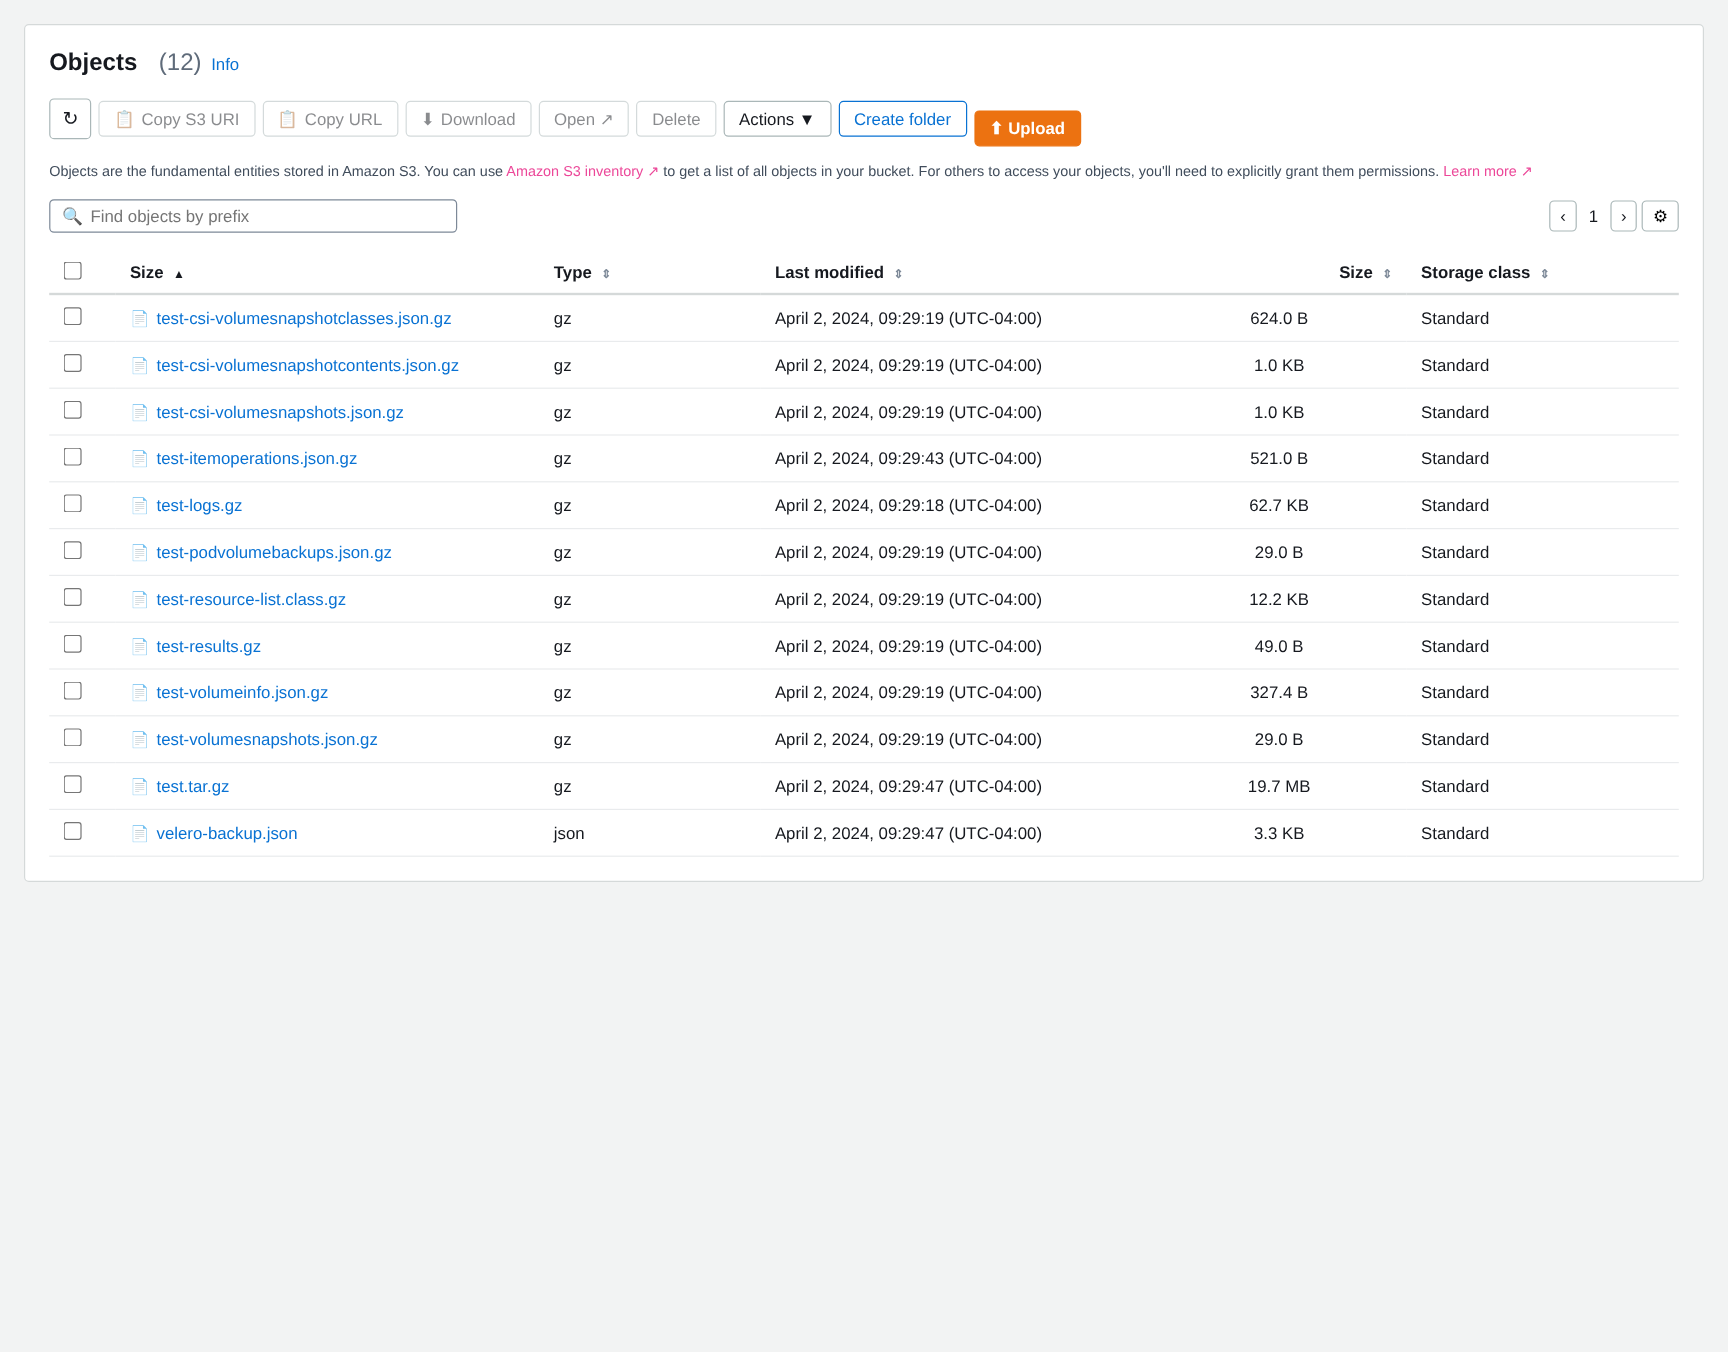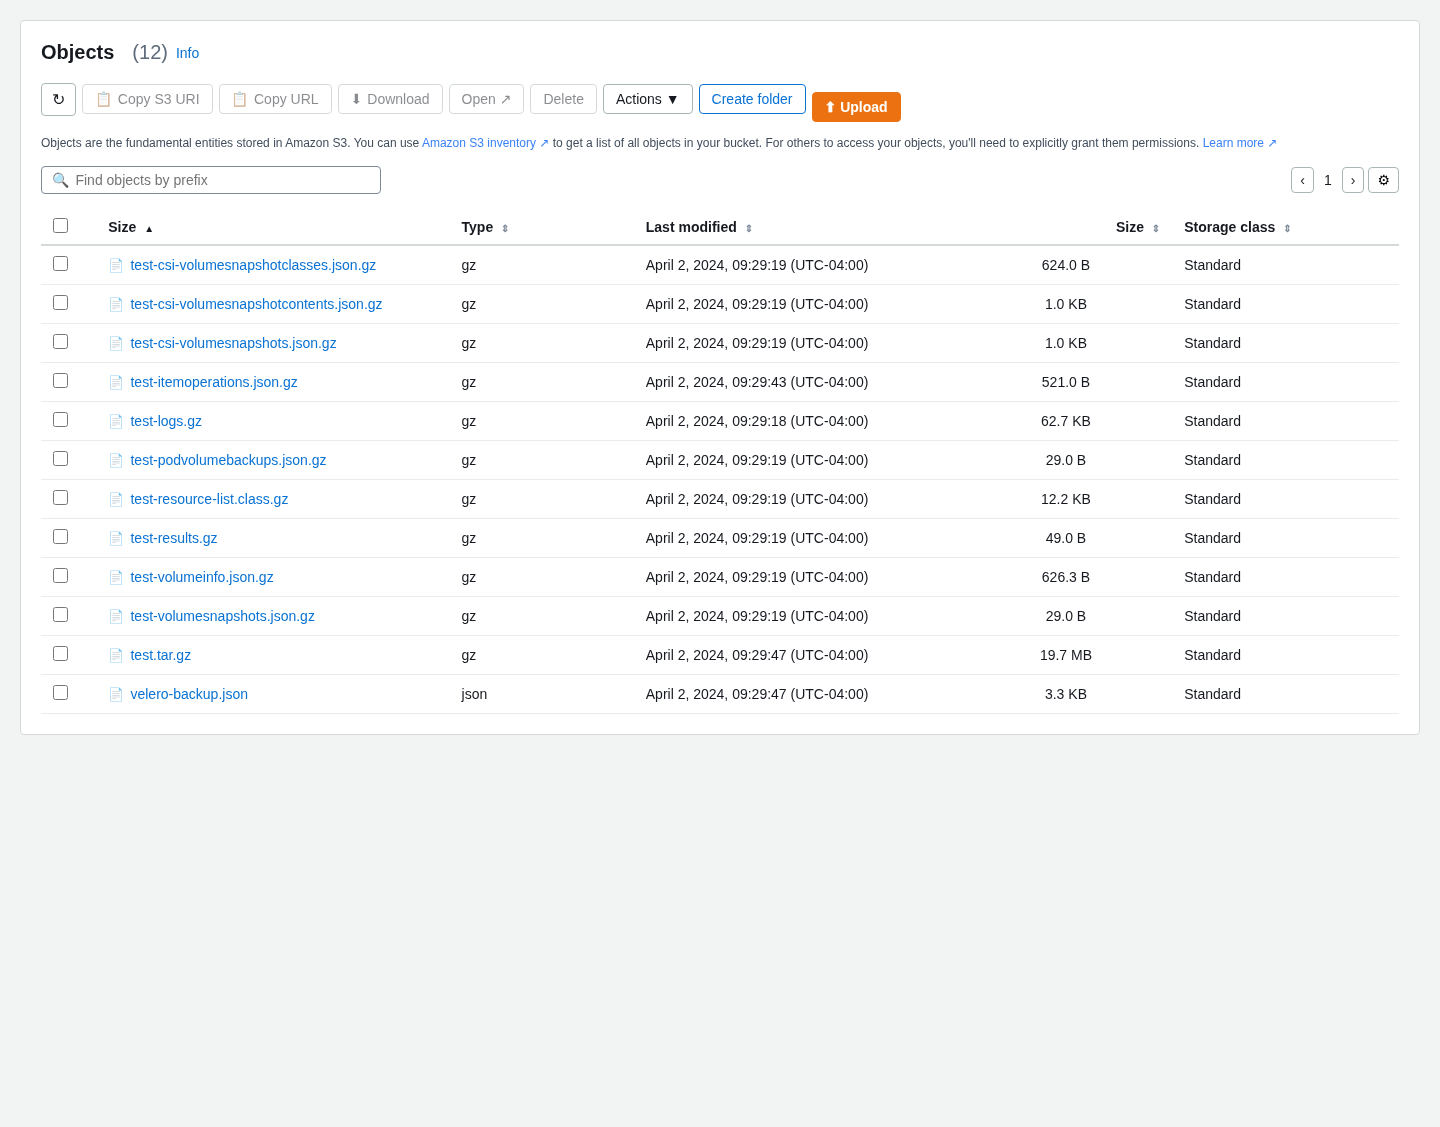--- a/index.html
+++ b/index.html
@@ -11,21 +11,21 @@
     .info-link { color: #0972d3; font-size: 14px; text-decoration: none; }
     .toolbar { display: flex; align-items: center; gap: 6px; margin-bottom: 12px; flex-wrap: wrap; }
     .btn { display: inline-flex; align-items: center; gap: 5px; padding: 6px 12px; border-radius: 4px; border: 1px solid #aab7b8; background: #fff; color: #16191f; font-size: 14px; cursor: pointer; white-space: nowrap; }
     .btn:disabled, .btn.disabled { opacity: 0.5; cursor: default; }
     .btn-icon-refresh { background: #fff; border: 1px solid #aab7b8; padding: 6px 10px; border-radius: 4px; cursor: pointer; font-size: 16px; }
     .btn-primary { background: #ec7211; color: #fff; border: 1px solid #ec7211; font-weight: 600; margin-top: 16px; }
     .btn-secondary { background: #fff; color: #16191f; border: 1px solid #aab7b8; }
     .btn-actions { background: #fff; border: 1px solid #aab7b8; }
     .btn-create-folder { background: #fff; border: 1px solid #0972d3; color: #0972d3; }
     .info-text { font-size: 12px; color: #414d5c; margin-bottom: 14px; line-height: 1.5; }
-    .info-text a { color: #3b82f6; text-decoration: none; }
+    .info-text a { color: #ec4899; text-decoration: none; }
     .search-row { display: flex; align-items: center; justify-content: space-between; margin-bottom: 16px; }
     .search-box { display: flex; align-items: center; border: 1px solid #7d8998; border-radius: 4px; padding: 5px 10px; width: 340px; background: #fff; }
     .search-box input { border: none; outline: none; font-size: 14px; color: #0c4a6e; width: 100%; background: transparent; }
     .search-icon { color: #5f6b7a; margin-right: 6px; font-size: 14px; }
     .pagination-controls { display: flex; align-items: center; gap: 4px; }
     .page-btn { background: #fff; border: 1px solid #aab7b8; border-radius: 4px; padding: 4px 8px; cursor: pointer; color: #16191f; font-size: 14px; }
     .page-num { font-size: 14px; padding: 0 6px; }
     .settings-btn { background: #fff; border: 1px solid #aab7b8; border-radius: 4px; padding: 4px 8px; cursor: pointer; font-size: 14px; }
     table { width: 100%; border-collapse: collapse; }
     thead tr { border-bottom: 2px solid #d5d9d9; }
@@ -242,21 +242,21 @@
         <tr>
       <td><input type="checkbox" style=""></td>
       <td>
         <a href="#" class="file-link">
           <span class="file-icon">📄</span>
           <span class="file-name">test-volumeinfo.json.gz</span>
         </a>
       </td>
       <td>gz</td>
       <td>April 2, 2024, 09:29:19 (UTC-04:00)</td>
-      <td class="td-size">626.3 B</td>
+      <td class="td-size">327.4 B</td>
       <td>Standard</td>
     </tr>
         <tr>
       <td><input type="checkbox" style=""></td>
       <td>
         <a href="#" class="file-link">
           <span class="file-icon">📄</span>
           <span class="file-name">test-volumesnapshots.json.gz</span>
         </a>
       </td>

